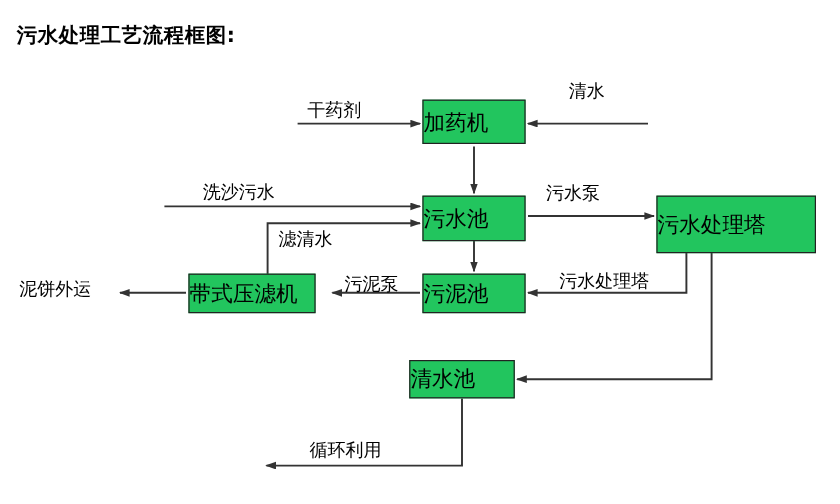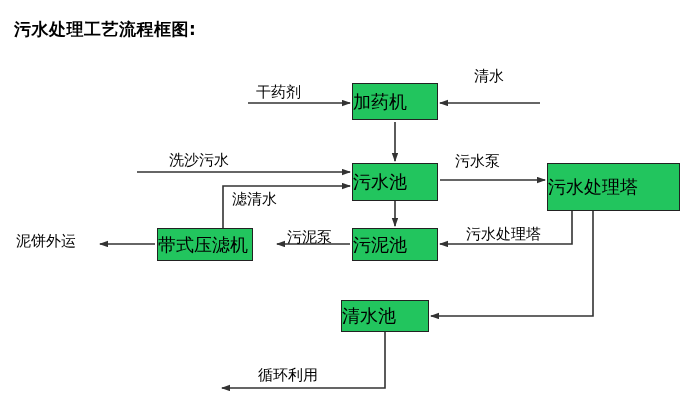--- a/index.html
+++ b/index.html
@@ -45,21 +45,21 @@
 
   <div class="box" style="left:352px;top:83px;width:86px;height:37px;">
     <span>加药机</span>
   </div>
   <div class="box" style="left:352px;top:163px;width:86px;height:38px;">
     <span>污水池</span>
   </div>
   <div class="box" style="left:547px;top:163px;width:133px;height:48px;">
     <span>污水处理塔</span>
   </div>
-  <div class="box" style="left:157px;top:228px;width:96px;height:33px;font-family:Liberation Serif, serif;">
+  <div class="box" style="left:157px;top:228px;width:106px;height:33px;font-family:Liberation Serif, serif;">
     <span>带式压滤机</span>
   </div>
   <div class="box" style="left:352px;top:228px;width:86px;height:33px;">
     <span>污泥池</span>
   </div>
   <div class="box" style="left:341px;top:300px;width:88px;height:32px;">
     <span>清水池</span>
   </div>
 
   <div class="lbl" style="left:256px;top:83px;">干药剂</div>

